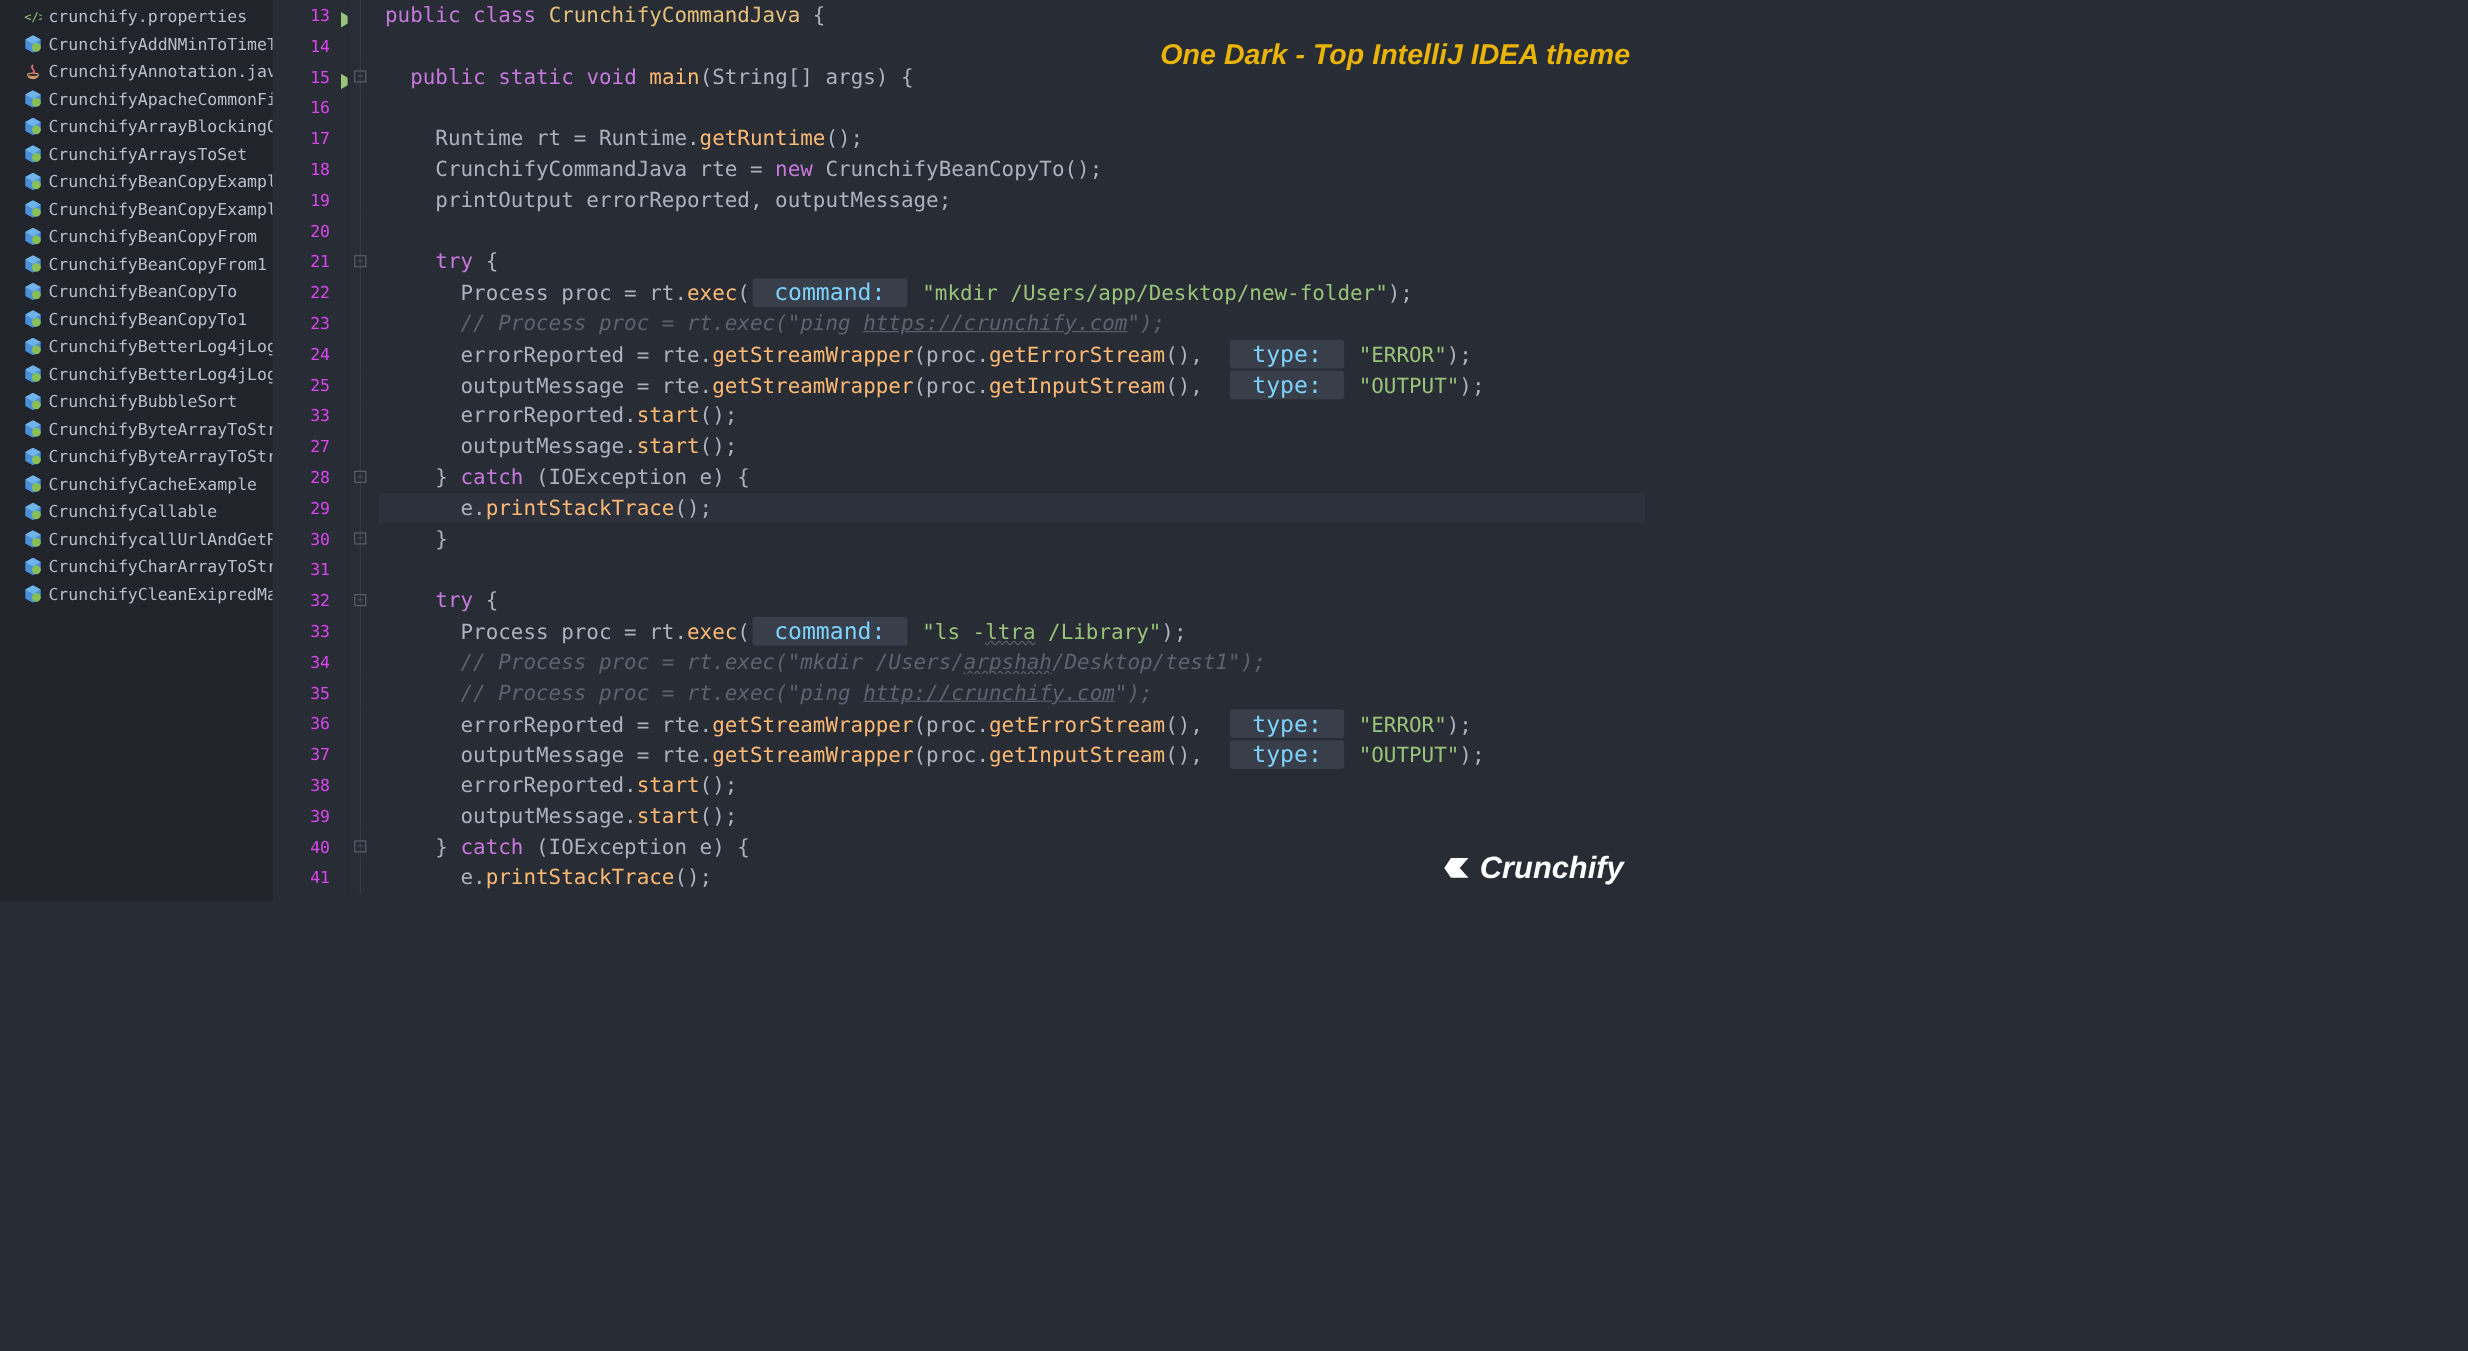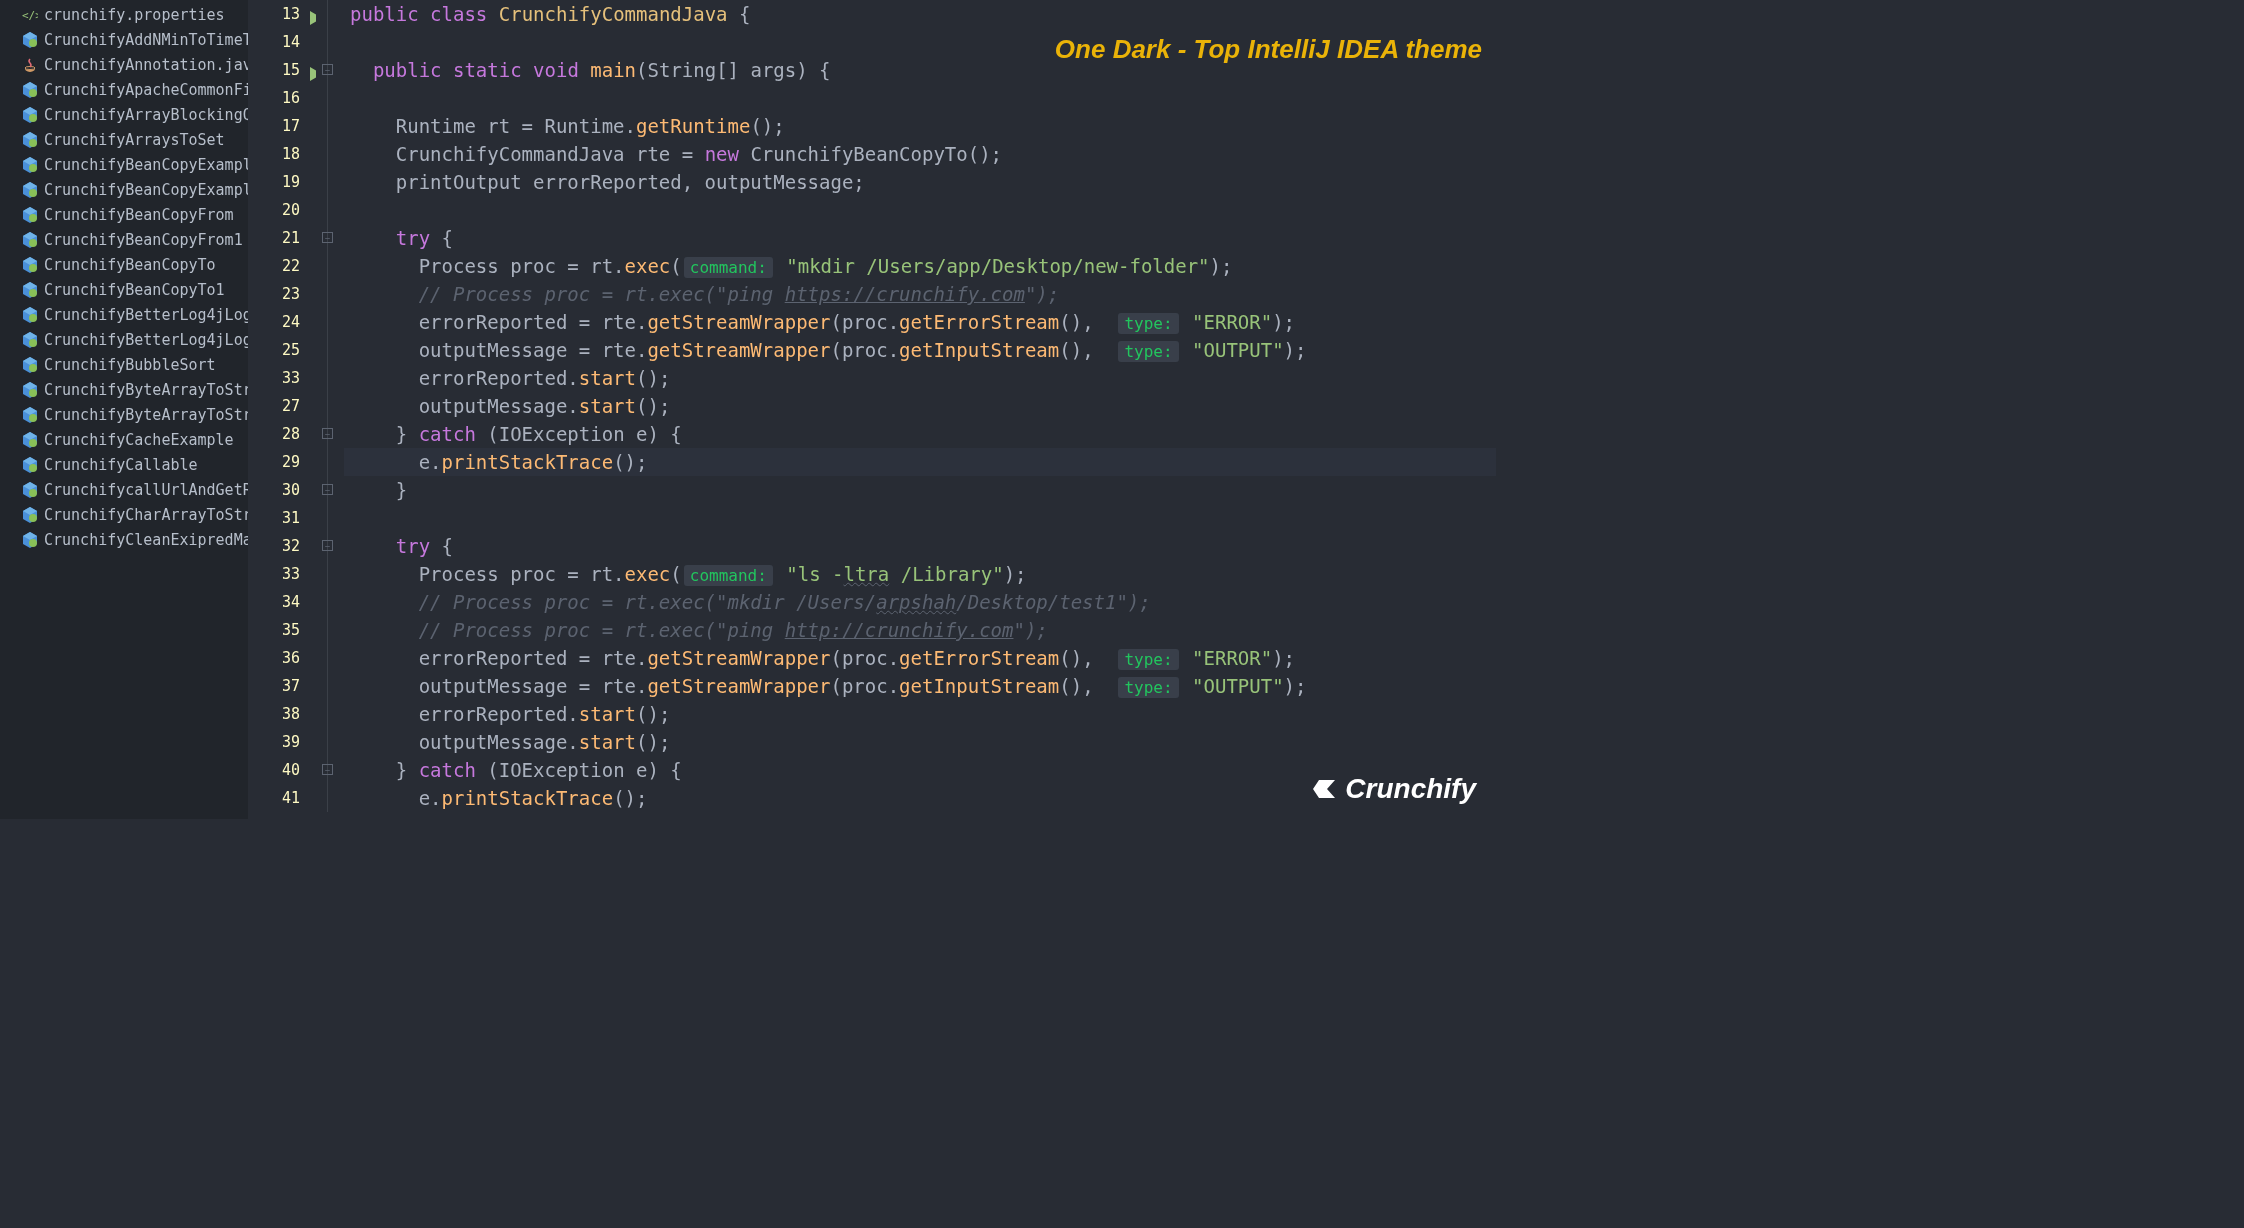--- a/index.html
+++ b/index.html
@@ -44,21 +44,21 @@
   flex: 1;
   display: flex;
   background: #282c34;
   position: relative;
 }
 .gutter {
   width: 68px;
   background: #282c34;
   text-align: right;
   padding-right: 16px;
-  color: #fef9c3;
+  color: #d946ef;
   font-size: 15px;
 }
 .gutter-line { height: 28px; line-height: 28px; position: relative; }
 .run-icon {
   position: absolute;
   right: -22px;
   top: 6px;
   color: #98c379;
 }
 .fold-col {
@@ -103,24 +103,24 @@
 .highlight-line { background: #2c313c; }
 .kw { color: #c678dd; }
 .cls { color: #e5c07b; margin-top: 40px; }
 .method { color: #fdba74; }
 .str { color: #98c379; }
 .cmt { color: #5c6370; font-style: italic; }
 .txt { color: #abb2bf; }
 .url { color: #5c6370; text-decoration: underline; font-style: italic; }
 .hint-box {
   background: #393f4a;
-  color: #22c55e;
-  padding: 1px 6px;
+  color: #7dd3fc;
+  padding: 1px 20px;
   border-radius: 3px;
-  font-size: 16px;
+  font-size: 21px;
   margin: 0 2px;
 }
 .overlay-text {
   position: absolute;
   top: 34px;
   right: 14px;
   color: #eab308;
   font-weight: bold;
   font-size: 26px;
   font-family: -apple-system, Arial, sans-serif;

